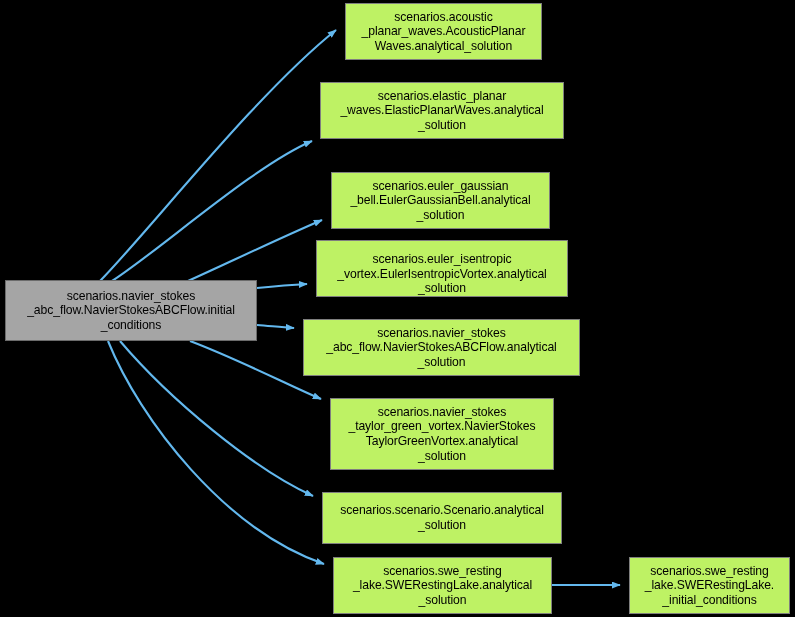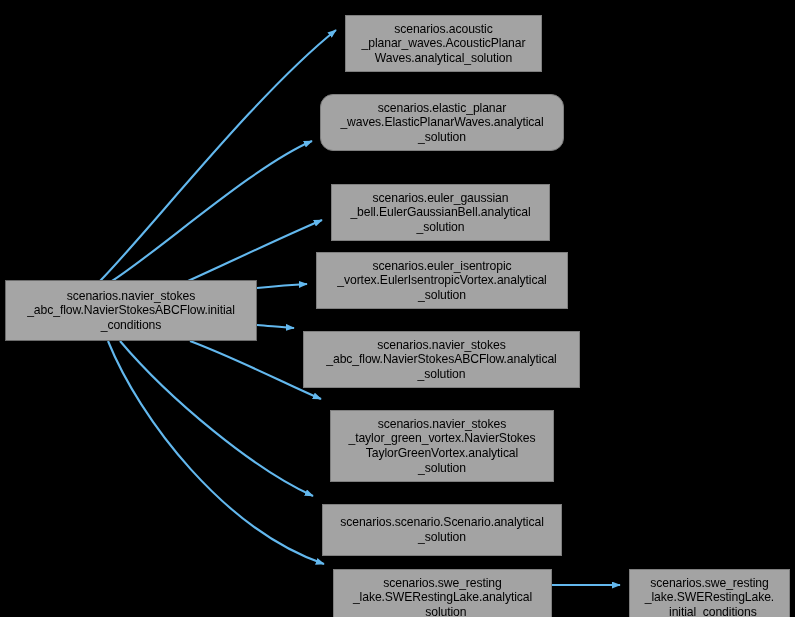--- a/index.html
+++ b/index.html
@@ -30,22 +30,21 @@
     justify-content: center;
     text-align: center;
     font-size: 12.2px;
     line-height: 14.6px;
     color: #000000;
     letter-spacing: -0.1px;
     padding: 0 3px;
     white-space: pre-line;
   }
   .node.plain {
-    background: #a3a3a3;
-    margin-top: 12px;
+    background: #bef264;
   }
   .node.current {
     background: #a5a5a5;
     border: 1px solid #6b6b6b;
   }
   .node-label {
     display: block;
     width: 100%;
   }
 </style>
@@ -76,33 +75,33 @@
 _abc_flow.NavierStokesABCFlow.initial
 _conditions</span>
 </div>
 
 <div class="node plain" id="n-acoustic_planar_waves" style="left: 345px; top: 3px; width: 197px; height: 57px;">
   <span class="node-label">scenarios.acoustic
 _planar_waves.AcousticPlanar
 Waves.analytical_solution</span>
 </div>
 
-<div class="node plain" id="n-elastic_planar_waves" style="left: 320px; top: 82px; width: 244px; height: 57px; border-radius: 13px;">
+<div class="node plain" id="n-elastic_planar_waves" style="left: 320px; top: 82px; width: 244px; height: 57px;">
   <span class="node-label">scenarios.elastic_planar
 _waves.ElasticPlanarWaves.analytical
 _solution</span>
 </div>
 
 <div class="node plain" id="n-euler_gaussian_bell" style="left: 331px; top: 172px; width: 219px; height: 57px;">
   <span class="node-label">scenarios.euler_gaussian
 _bell.EulerGaussianBell.analytical
 _solution</span>
 </div>
 
-<div class="node plain" id="n-euler_isentropic_vortex" style="left: 316px; top: 240px; width: 252px; height: 57px;">
+<div class="node plain" id="n-euler_isentropic_vortex" style="left: 316px; top: 240px; width: 252px; height: 57px; align-items: flex-end;">
   <span class="node-label">scenarios.euler_isentropic
 _vortex.EulerIsentropicVortex.analytical
 _solution</span>
 </div>
 
 <div class="node plain" id="n-navier_stokes_abc_flow" style="left: 303px; top: 319px; width: 277px; height: 57px;">
   <span class="node-label">scenarios.navier_stokes
 _abc_flow.NavierStokesABCFlow.analytical
 _solution</span>
 </div>

